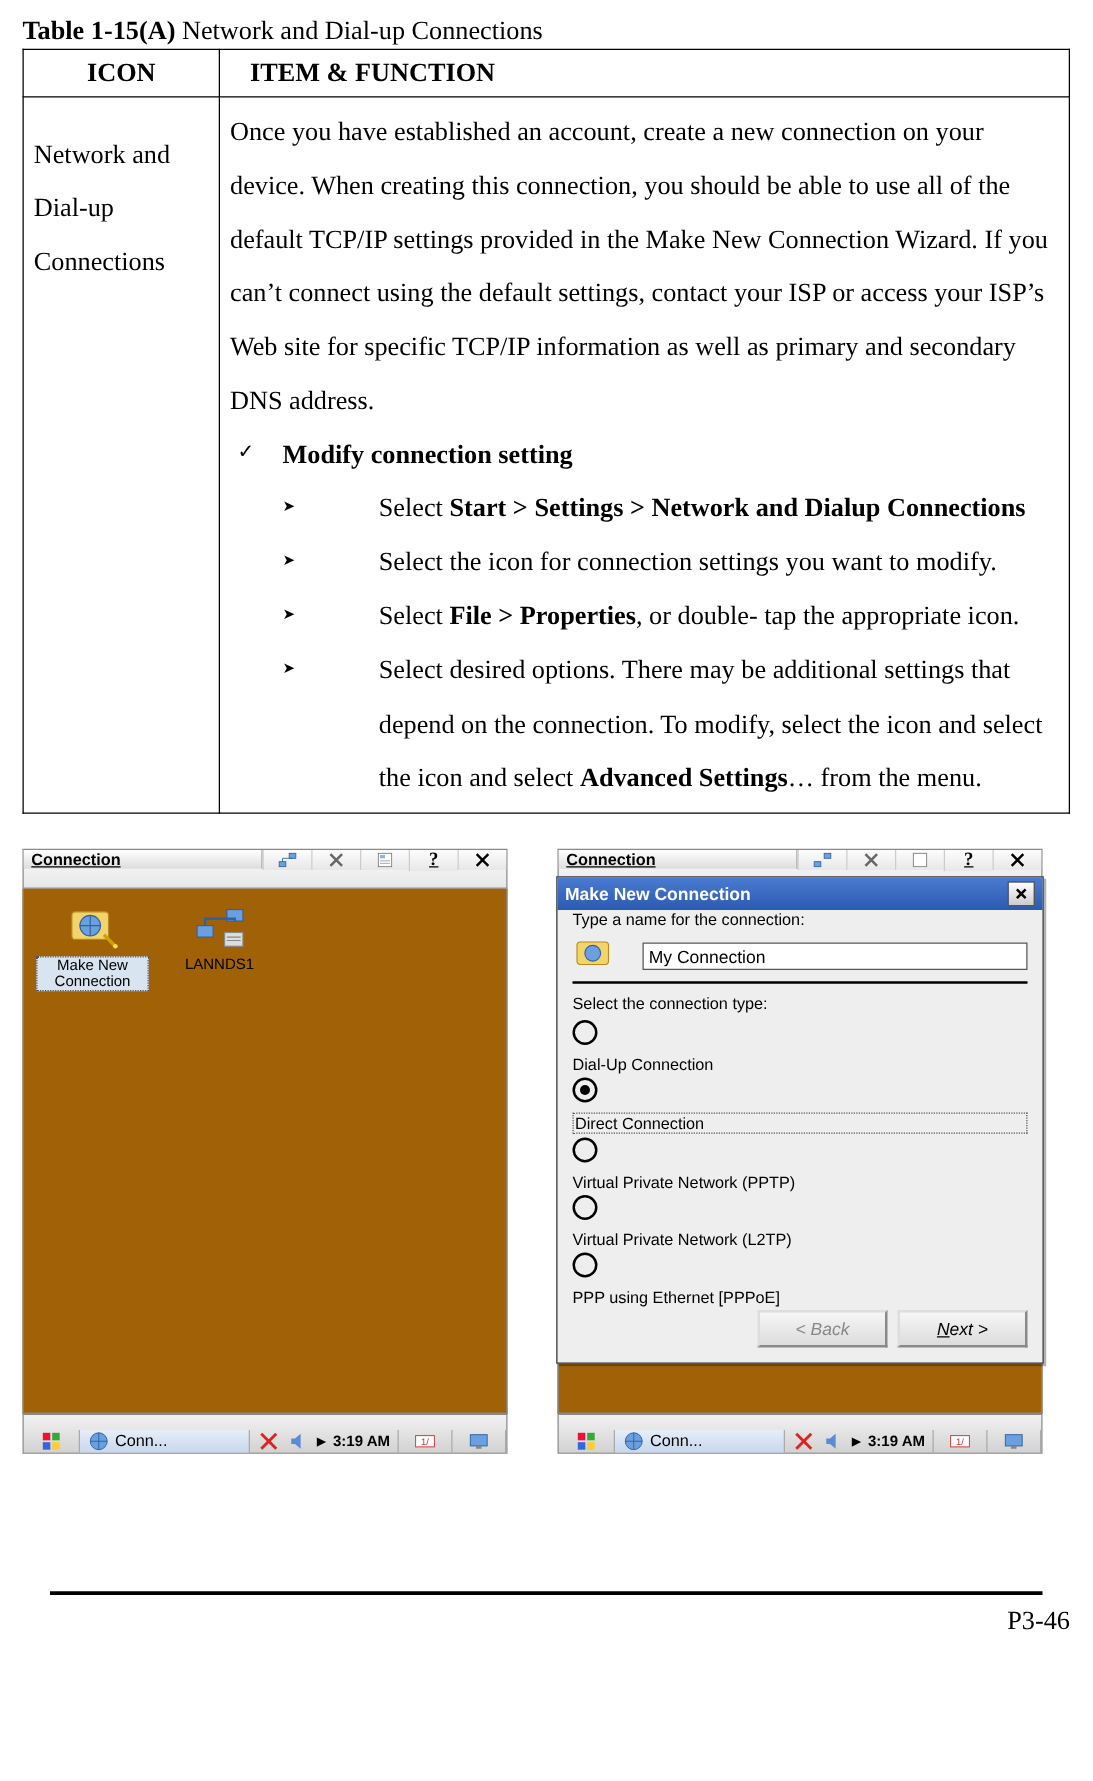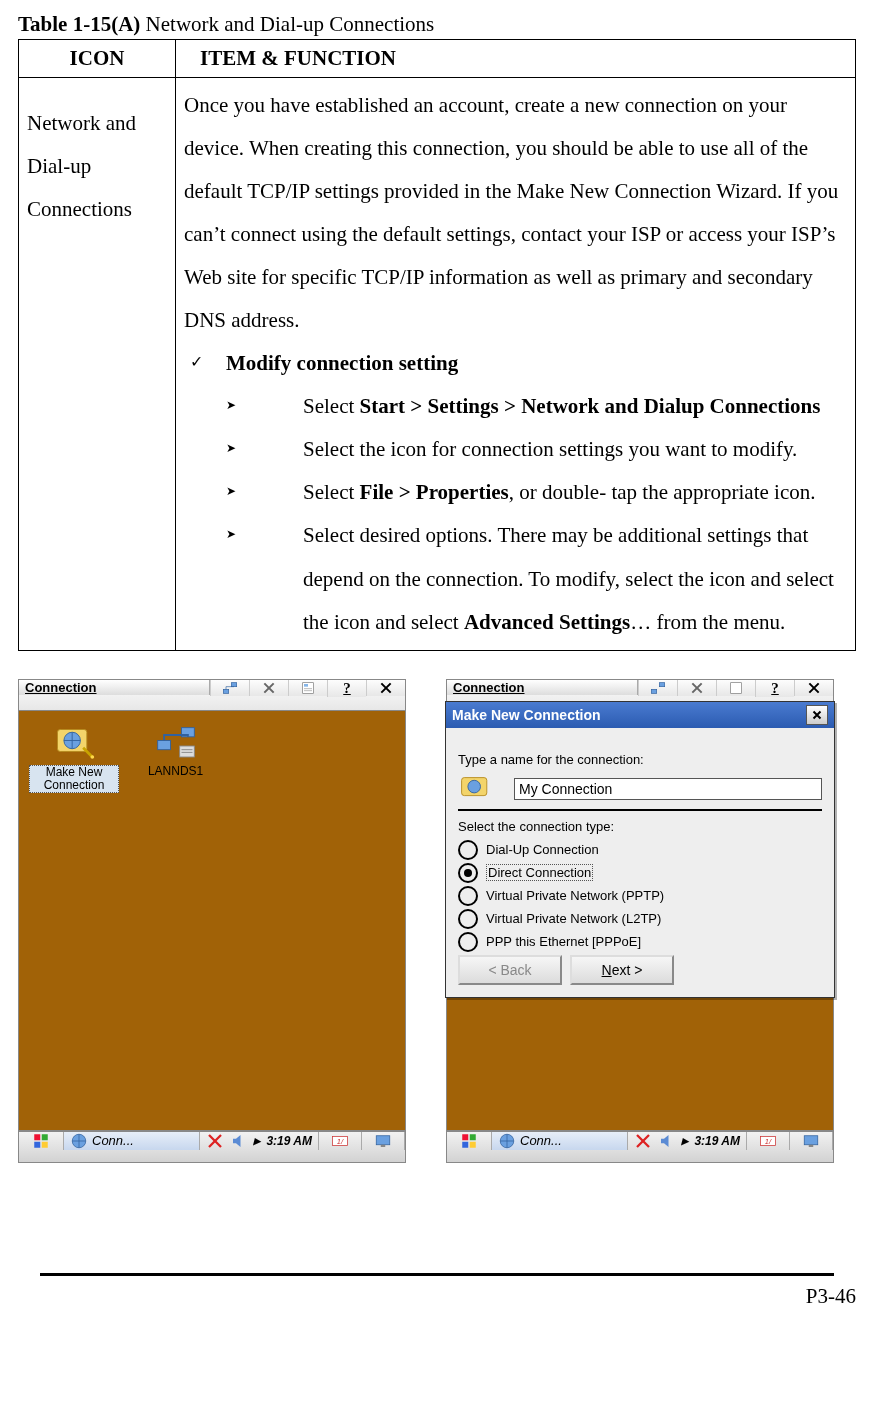--- a/index.html
+++ b/index.html
@@ -137,60 +137,59 @@
     background: linear-gradient(#fff,#ccc);
     color:#000;
     border:1px solid #555;
     width:20px;
     height:18px;
     display:flex;
     align-items:center;
     justify-content:center;
     font-size:14px;
   }
-  .dlg-body { padding:24px 12px 12px; }
+  .dlg-body { padding:0 12px 12px; }
   .dlg-body .prompt { margin-bottom:6px; }
   .name-row { display:flex; align-items:center; gap:20px; margin-bottom:4px; }
   .name-row .dlg-ic { width:36px; height:32px; display:flex; align-items:center; justify-content:center;}
   .name-row input {
     flex:1;
     font-family:Tahoma,Arial,sans-serif;
     font-size:14px;
     padding:2px 4px;
     border:1px solid #555;
   }
   .hr { border:none; border-top:2px solid #000; margin:2px 0 8px; }
-  .radio-row { display:flex; align-items:center; gap:8px; margin:3px 0; }
+  .radio-row { display:flex; gap:8px; margin:3px 0;flex-direction:column; }
   .radio-row.sel .rtxt { border:1px dotted #555; padding:0 1px;}
   .radio {
     width:16px; height:16px; border:2px solid #000; border-radius:50%;
     display:inline-flex; align-items:center; justify-content:center; flex:none;
   }
   .radio.checked::after {
     content:""; width:8px; height:8px; background:#000; border-radius:50%;
   }
-  .dlg-buttons { display:flex; justify-content:flex-start; gap:8px; margin-top:0; }
+  .dlg-buttons { display:flex; justify-content:flex-end; gap:8px; margin-top:0;font-style:italic; }
   .win-btn {
     width:100px; height:26px;
     border:2px outset #ddd;
     background: linear-gradient(#f6f6f6,#dcdcdc);
     font-family:Tahoma,Arial,sans-serif;
     font-size:14px;
     display:flex; align-items:center; justify-content:center;
   }
   .win-btn.disabled { color:#888; }
 
   
   .taskbar {
     height:30px;
     border:1px solid #888;
     background: linear-gradient(#f2f2f2,#d2d2d2);
     display:flex;
-    align-items:flex-start;
-    font-style:italic;
+    align-items:flex-end;
   }
   .taskbar .cell {
     border-right:1px solid #aaa;
     display:flex;
     align-items:center;
     justify-content:center;
     padding:0 4px;
   }
   .taskbar .start { width:36px; }
   .taskbar .app {
@@ -435,21 +434,21 @@
           <div class="radio-row">
             <span class="radio"></span>
             <span class="rtxt">Virtual Private Network (PPTP)</span>
           </div>
           <div class="radio-row">
             <span class="radio"></span>
             <span class="rtxt">Virtual Private Network (L2TP)</span>
           </div>
           <div class="radio-row">
             <span class="radio"></span>
-            <span class="rtxt">PPP this Ethernet [PPPoE]</span>
+            <span class="rtxt">PPP using Ethernet [PPPoE]</span>
           </div>
 
           <div class="dlg-buttons">
             <div class="win-btn disabled">
               <span>&lt;  Back</span>
             </div>
             <div class="win-btn">
               <span><u>N</u>ext &gt;</span>
             </div>
           </div>

